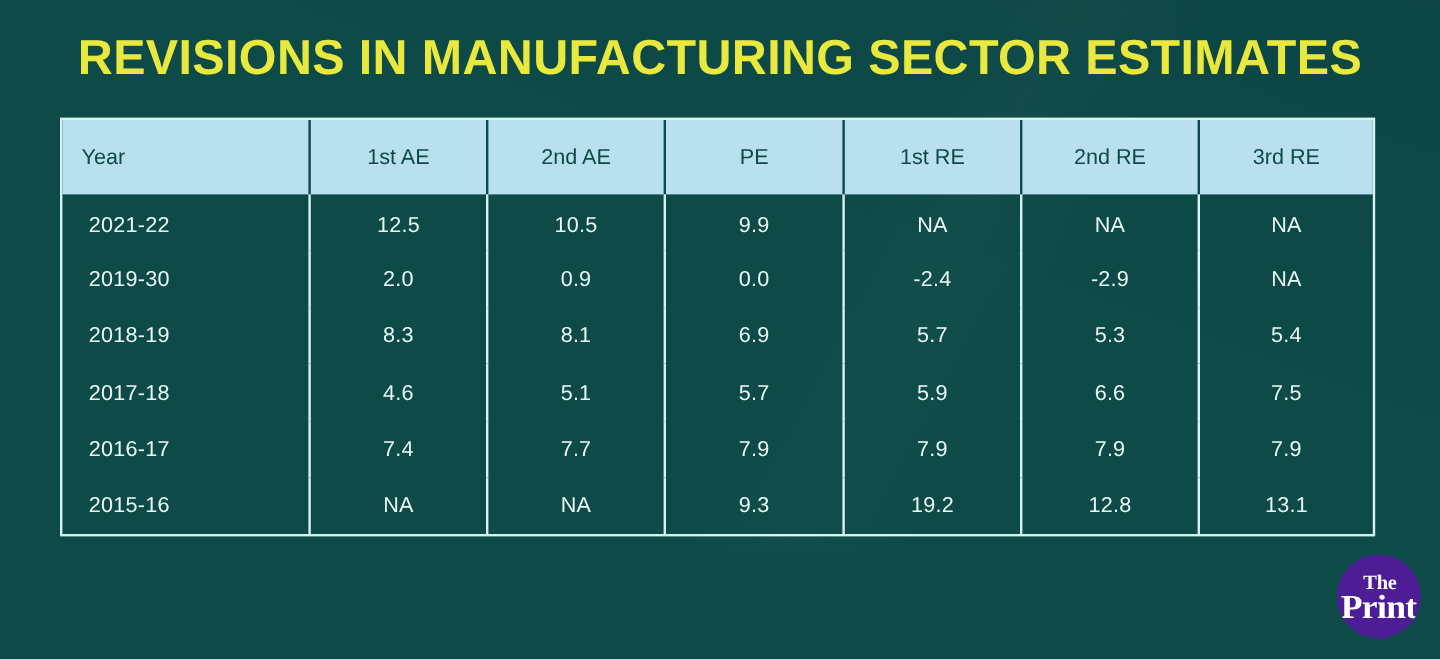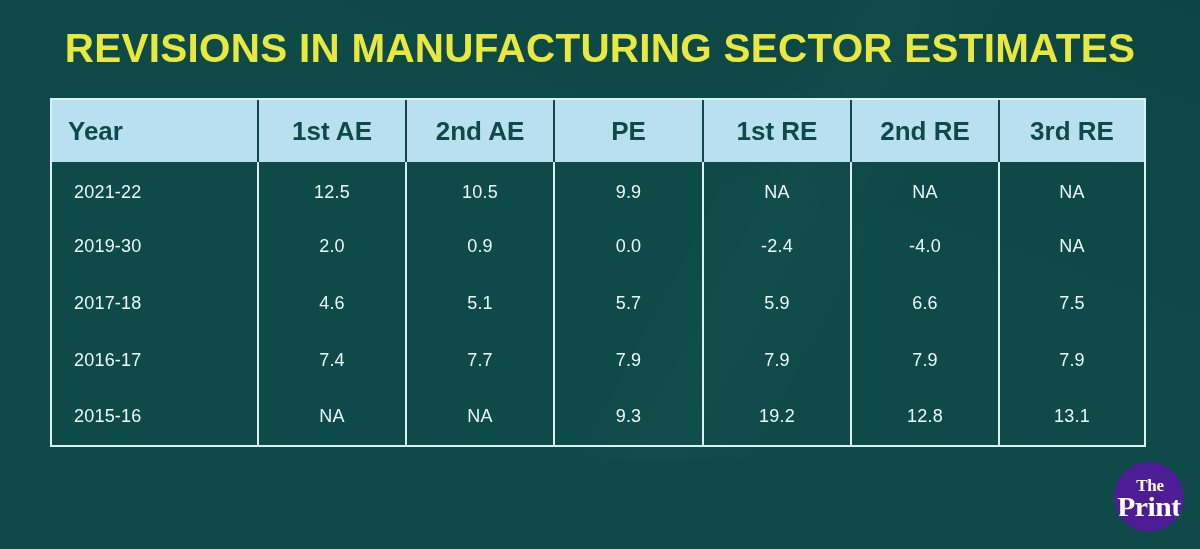--- a/index.html
+++ b/index.html
@@ -62,22 +62,22 @@
   }
   table.data {
     width: 100%;
     height: 100%;
     border-collapse: collapse;
     table-layout: fixed;
   }
   table.data thead th {
     background: #b8e0ef;
     color: #0d4a48;
-    font-size: 26px;
-    font-weight: bold;
+    font-size: 18px;
+    font-weight: normal;
     height: 62px;
     padding: 0 18px;
     text-align: center;
     border-right: 2px solid #0d4a48;
     box-sizing: border-box;
     white-space: nowrap;
   }
   table.data thead th:first-child {
     text-align: left;
     padding-left: 16px;
@@ -199,22 +199,31 @@
           <td>NA</td>
           <td>NA</td>
           <td>NA</td>
         </tr>
         <tr>
           <td>2019-30</td>
           <td>2.0</td>
           <td>0.9</td>
           <td>0.0</td>
           <td>-2.4</td>
-          <td>-4.0</td>
-          <td>NA</td>
+          <td>-2.9</td>
+          <td>NA</td>
+        </tr>
+        <tr>
+          <td>2018-19</td>
+          <td>8.3</td>
+          <td>8.1</td>
+          <td>6.9</td>
+          <td>5.7</td>
+          <td>5.3</td>
+          <td>5.4</td>
         </tr>
         <tr>
           <td>2017-18</td>
           <td>4.6</td>
           <td>5.1</td>
           <td>5.7</td>
           <td>5.9</td>
           <td>6.6</td>
           <td>7.5</td>
         </tr>

